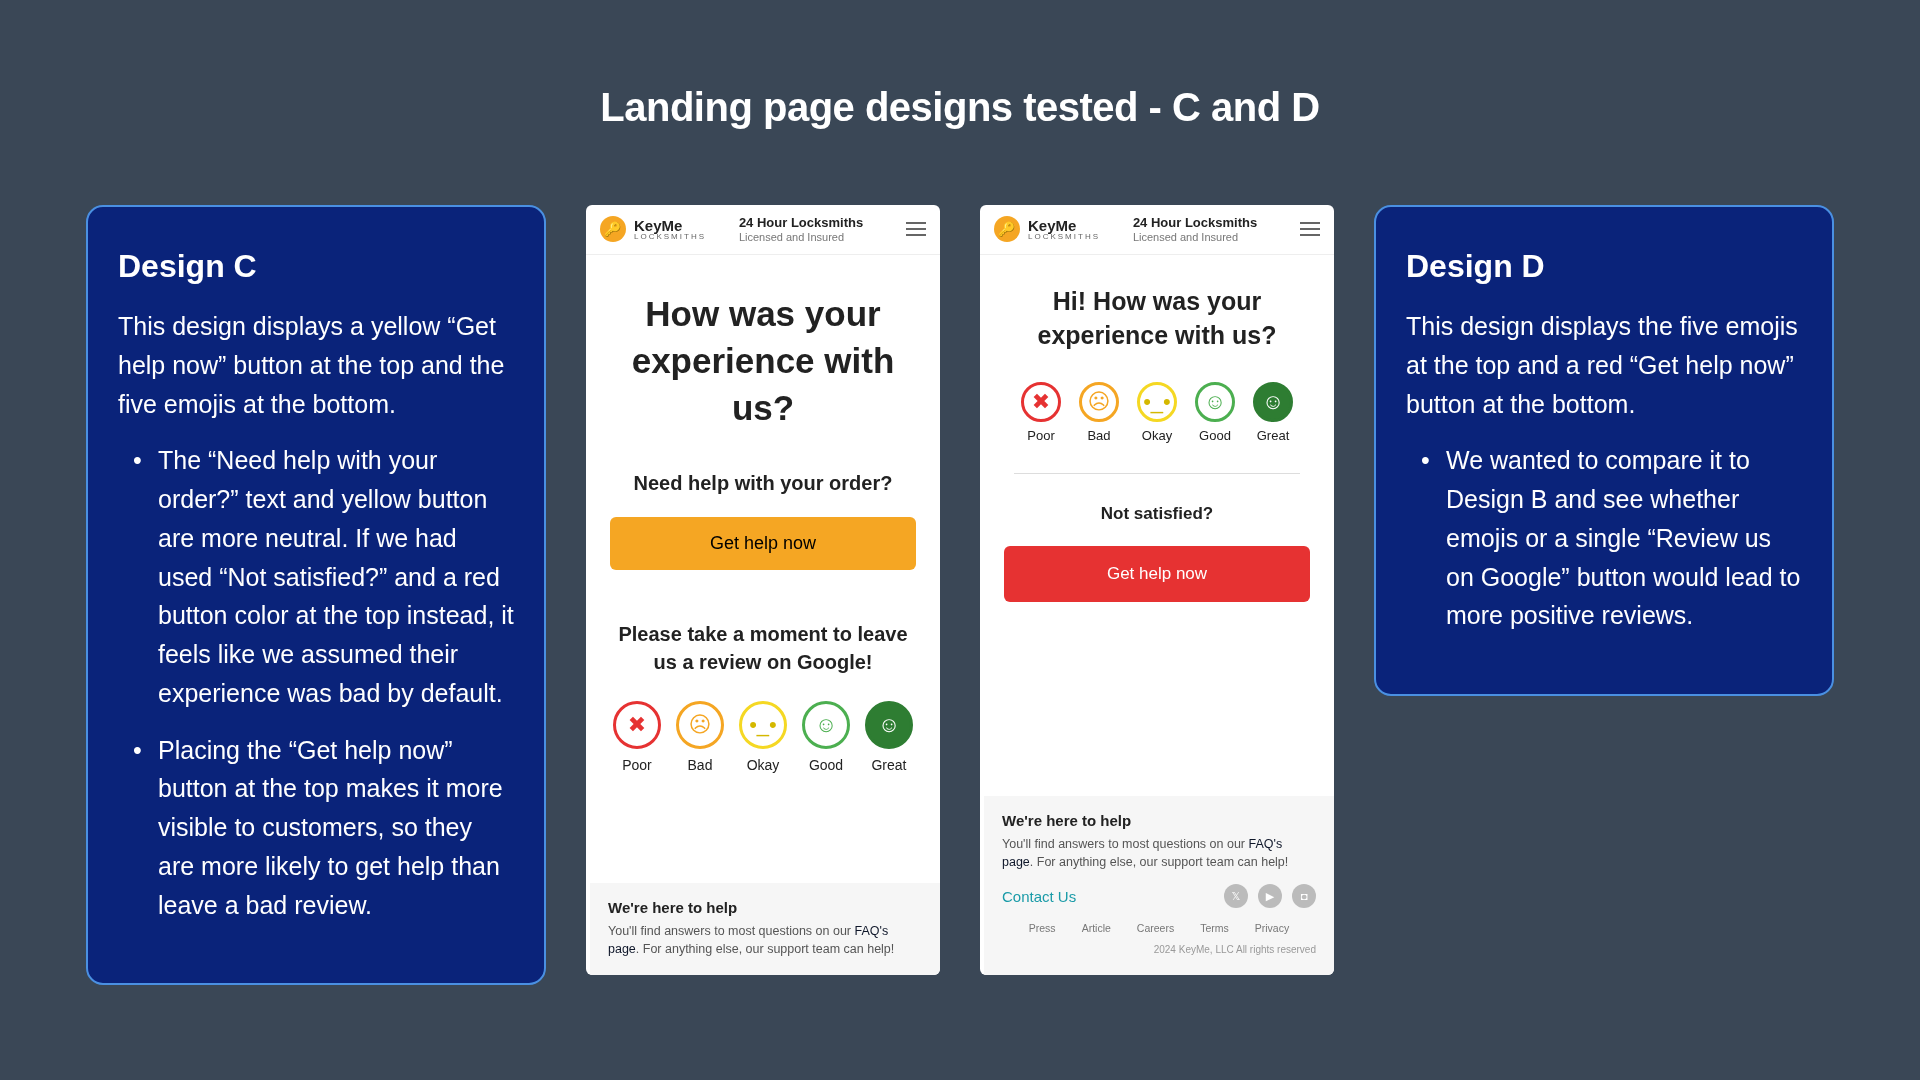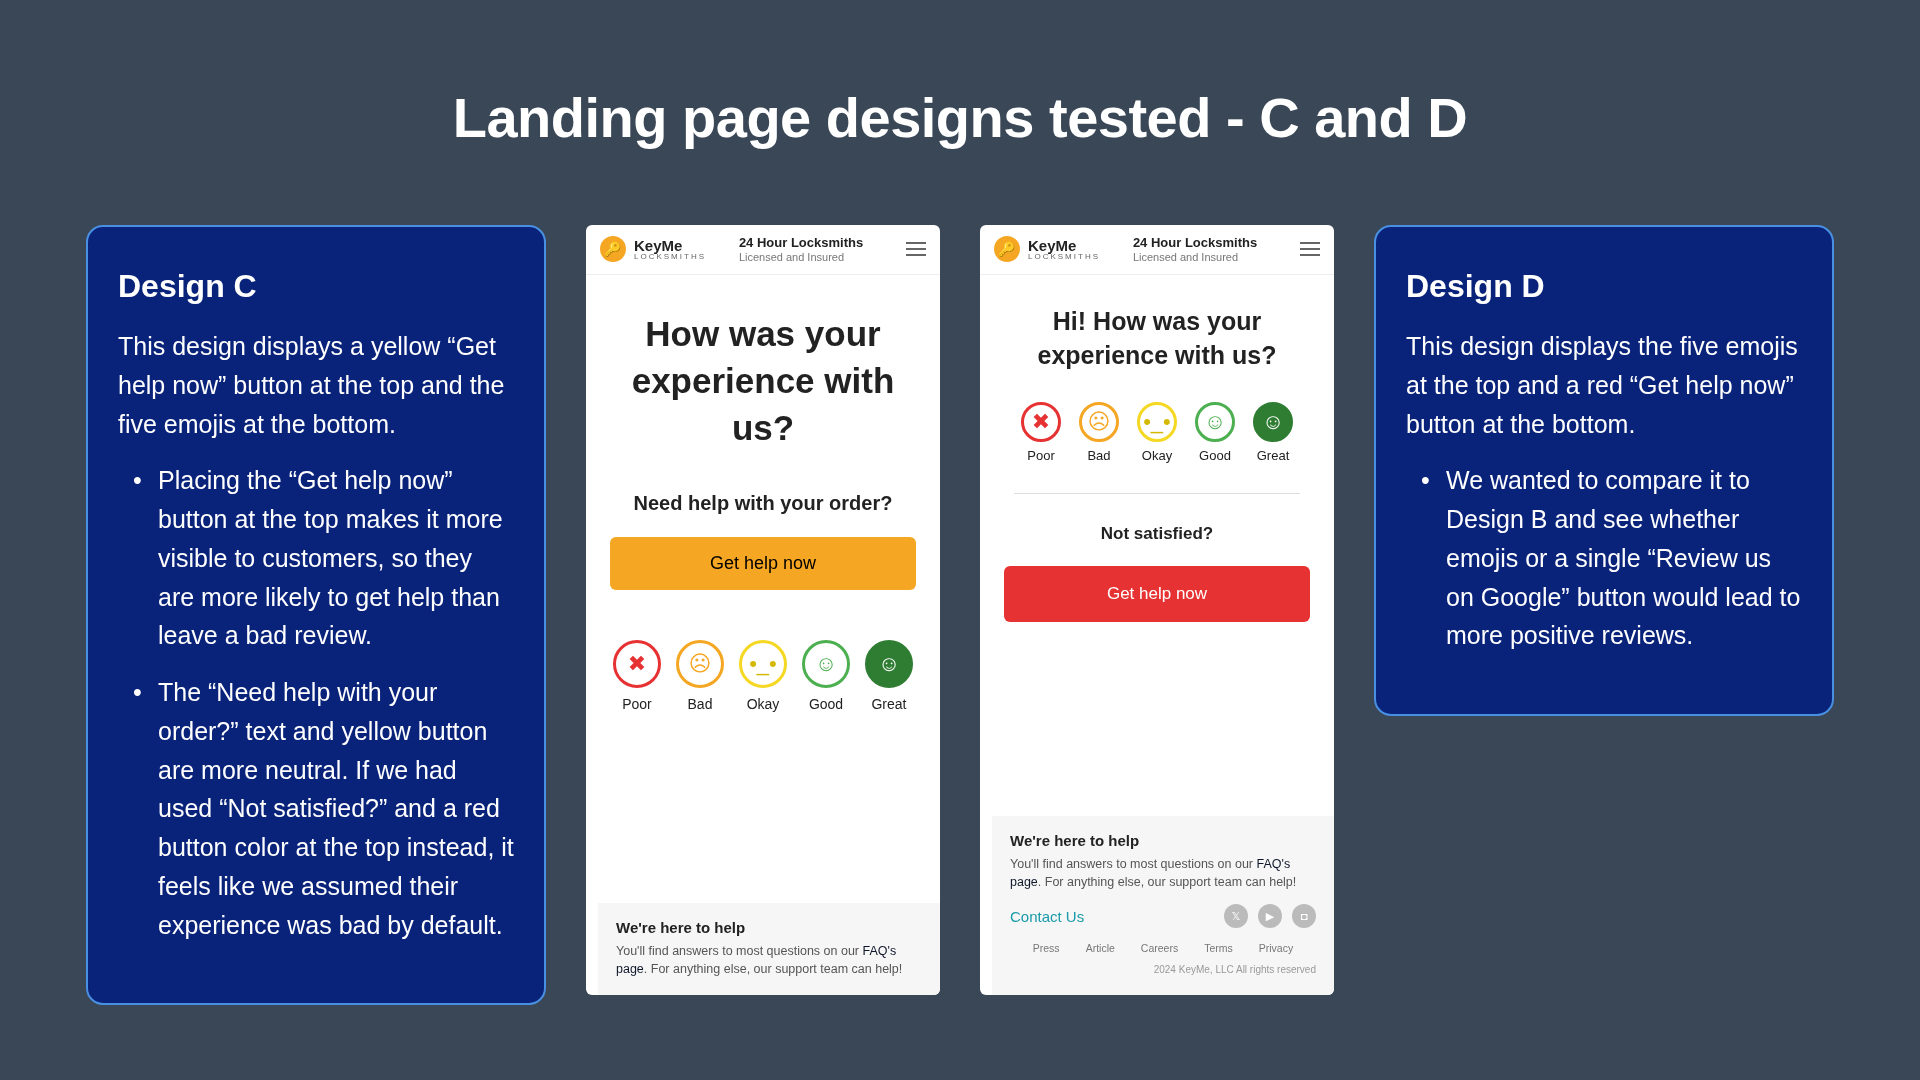--- a/index.html
+++ b/index.html
@@ -6,21 +6,21 @@
   body {
     width: 1920px;
     height: 1080px;
     background: #3a4756;
     font-family: -apple-system, BlinkMacSystemFont, "Segoe UI", Arial, sans-serif;
     color: #fff;
     overflow: hidden;
   }
   .slide-title {
     text-align: center;
-    font-size: 56px;
+    font-size: 40px;
     font-weight: 700;
     padding-top: 85px;
     letter-spacing: -0.5px;
   }
   .content-row {
     display: flex;
     justify-content: center;
     gap: 40px;
     margin-top: 75px;
     padding: 0 70px;
@@ -118,21 +118,21 @@
   .e-poor  { border-color: #e63232; color: #e63232; }
   .e-bad   { border-color: #f5a623; color: #f5a623; }
   .e-okay  { border-color: #f5d823; color: #d4b800; }
   .e-good  { border-color: #4caf50; color: #4caf50; }
   .e-great { border-color: #2e7d32; color: #2e7d32; }
   .e-great.filled { background: #2e7d32; color: #fff; }
 
   .divider { border-top: 1px solid #ddd; margin: 30px 14px; }
   .footer-help {
     background: #f6f6f6; padding: 16px 18px; text-align: left;
-    position: absolute; bottom: 0; left: 12px; right: 0;
+    position: absolute; bottom: 0; left: 4px; right: 0;
   }
   .footer-help h4 { font-size: 15px; font-weight: 700; margin-bottom: 6px; }
   .footer-help p { font-size: 12.5px; color: #555; line-height: 1.5; }
   .footer-help a { color: #0f172a; text-decoration: none; }
   .footer-extra { margin-top: 12px; display: flex; justify-content: space-between; align-items: center; }
   .footer-extra a { font-size: 15px; color: #1a9ba8; }
   .social { display: flex; gap: 10px; }
   .social span { width: 24px; height: 24px; border-radius: 50%; background: #bbb; display: inline-flex; align-items: center; justify-content: center; font-size: 11px; color: #fff; }
   .legal-row { display: flex; justify-content: center; gap: 26px; font-size: 10.5px; color: #777; margin-top: 14px; }
   .copyright { text-align: right; font-size: 10px; color: #999; margin-top: 10px; }
@@ -146,22 +146,22 @@
 <body>
 
 <h1 class="slide-title">Landing page designs tested - C and D</h1>
 
 <div class="content-row">
 
   <div class="desc-box">
     <h2>Design C</h2>
     <p>This design displays a yellow “Get help now” button at the top and the five emojis at the bottom.</p>
     <ul>
+      <li>The “Need help with your order?” text and yellow button are more neutral. If we had used “Not satisfied?” and a red button color at the top instead, it feels like we assumed their experience was bad by default.</li>
       <li>Placing the “Get help now” button at the top makes it more visible to customers, so they are more likely to get help than leave a bad review.</li>
-      <li>The “Need help with your order?” text and yellow button are more neutral. If we had used “Not satisfied?” and a red button color at the top instead, it feels like we assumed their experience was bad by default.</li>
     </ul>
   </div>
 
   <div class="mock">
     <div class="mock-header">
       <div class="brand">
         <div class="brand-logo">🔑</div>
         <div class="brand-text">
           <div class="brand-name">KeyMe</div>
           <div class="brand-sub">LOCKSMITHS</div>
@@ -174,20 +174,21 @@
       <div class="hamburger">
           <span></span>
           <span></span>
           <span></span>
         </div>
     </div>
     <div class="mock-body">
       <div class="mock-q">How was your experience with us?</div>
       <div class="mock-sub">Need help with your order?</div>
       <div class="btn-yellow">Get help now</div>
+      <div class="mock-review">Please take a moment to leave us a review on Google!</div>
       <div class="emoji-row">
         <div class="emoji-col">
             <div class="emoji-face e-poor">✖</div>
             <span>Poor</span>
           </div>
         <div class="emoji-col">
             <div class="emoji-face e-bad">☹</div>
             <span>Bad</span>
           </div>
         <div class="emoji-col">

